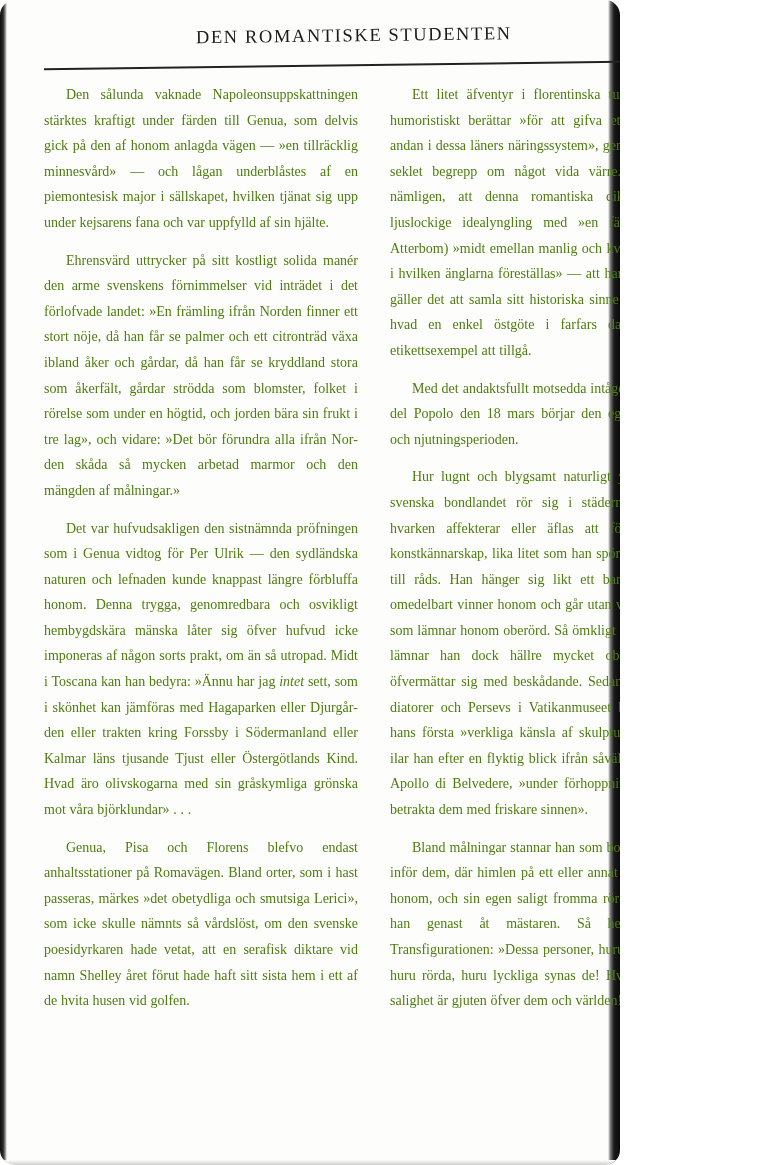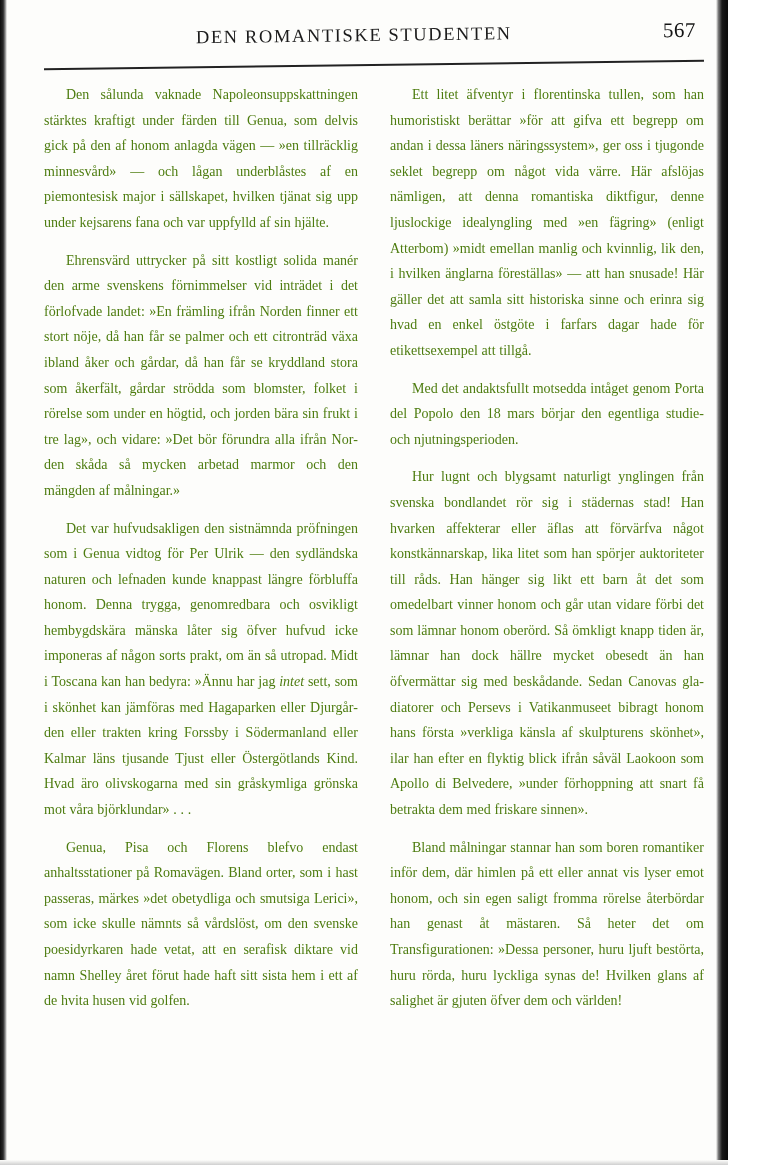--- a/index.html
+++ b/index.html
@@ -5,25 +5,26 @@
   html, body {
     margin: 0;
     padding: 0;
     background: #ffffff;
   }
   body {
     font-family: "Liberation Serif", "DejaVu Serif", serif;
   }
   .page {
     position: relative;
-    width: 728px;
+    width: 620px;
     height: 1165px;
     background: #fdfdfb;
     overflow: hidden;
     box-sizing: border-box;
+    border-radius: 15px;
   }
   
   .scan-edge-left {
     position: absolute;
     left: 0; top: 0;
     width: 7px; height: 1165px;
     background: linear-gradient(to right, #0d0d0d 0%, #2a2a2a 45%, #8e8e8e 75%, #fdfdfb 100%);
   }
   .scan-edge-right {
     position: absolute;

